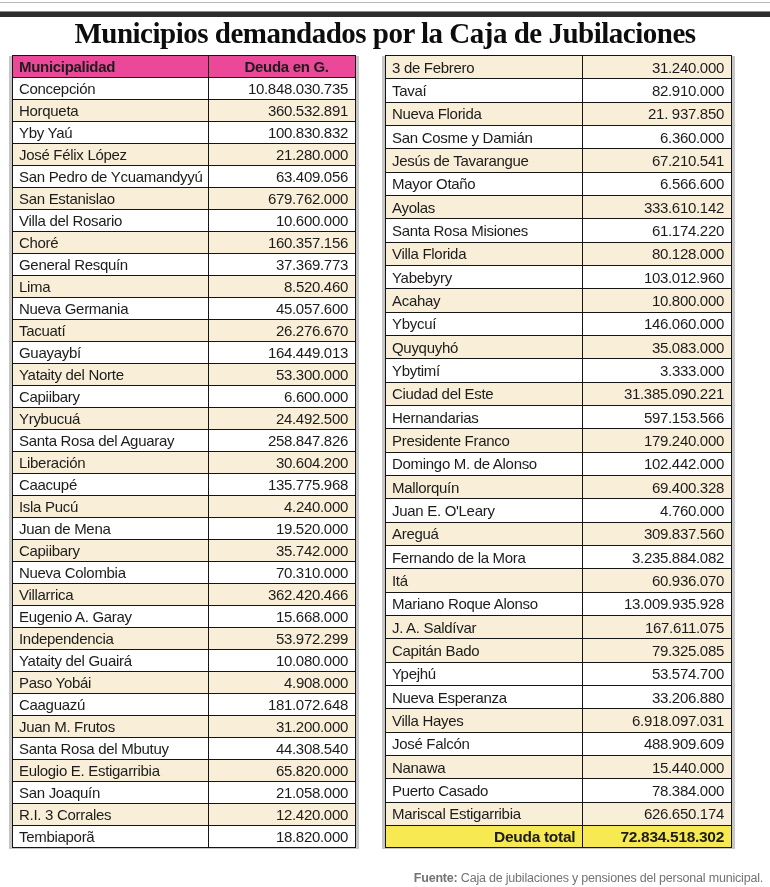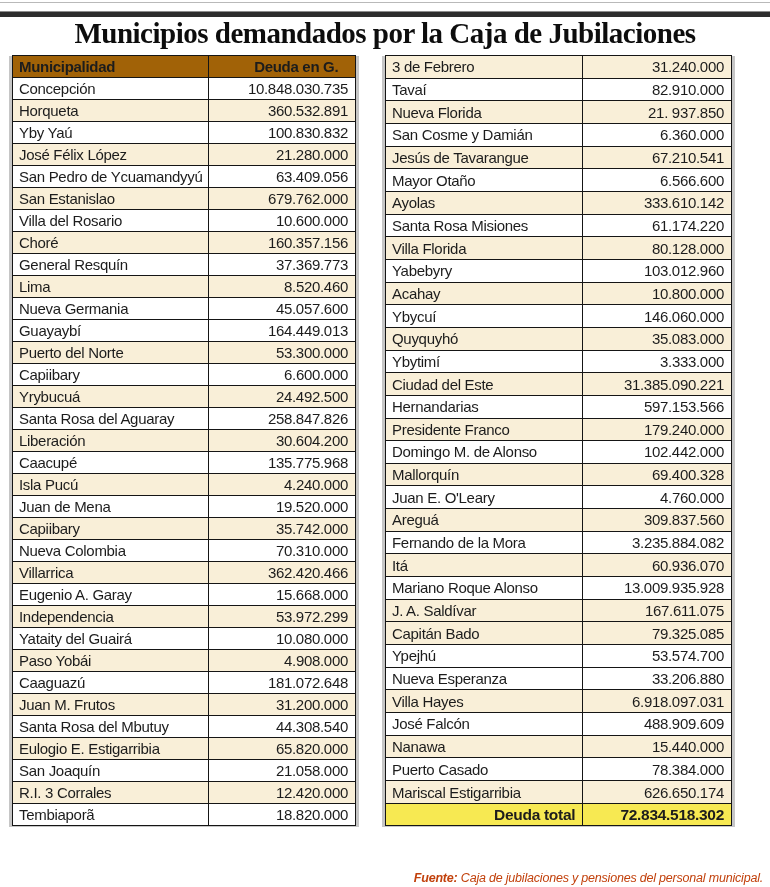--- a/index.html
+++ b/index.html
@@ -33,30 +33,30 @@
   td,th{
     border:1.5px solid #151515;
     height:21px;
     font-size:15px;
     line-height:1;
     padding:0 7px 0 6px;
     white-space:nowrap;overflow:hidden;
     letter-spacing:-0.3px;
     vertical-align:middle;
   }
-  th{text-align:left;background:#a16207;font-size:15px;}
-  th.val-h{text-align:center;padding-left:36px;}
+  th{text-align:left;background:#ec4899;font-size:15px;}
+  th.val-h{text-align:left;padding-left:36px;}
   td.val{text-align:right;}
   tr.cream td{background:#f9efd8;}
   tr.white td{background:#ffffff;}
   tr.total td{background:#f7e952;font-weight:bold;font-size:15.5px;text-align:right;}
   .footer{
     position:absolute;top:871px;right:7px;
     font-size:12.5px;letter-spacing:-0.2px;
-    color:#c2410c;white-space:nowrap;font-style:italic;
+    color:#737373;white-space:nowrap;
   }
   .footer b{font-weight:bold;}
 </style>
 </head>
 <body>
 
 <div class="page">
 
   <div class="rule-thin"></div>
   <div class="rule-thick"></div>
@@ -114,26 +114,30 @@
             <td class="val">37.369.773</td>
           </tr>
           <tr class="cream">
             <td>Lima</td>
             <td class="val">8.520.460</td>
           </tr>
           <tr class="white">
             <td>Nueva Germania</td>
             <td class="val">45.057.600</td>
           </tr>
+          <tr class="cream">
+            <td>Tacuatí</td>
+            <td class="val">26.276.670</td>
+          </tr>
           <tr class="white">
             <td>Guayaybí</td>
             <td class="val">164.449.013</td>
           </tr>
           <tr class="cream">
-            <td>Puerto del Norte</td>
+            <td>Yataity del Norte</td>
             <td class="val">53.300.000</td>
           </tr>
           <tr class="white">
             <td>Capiibary</td>
             <td class="val">6.600.000</td>
           </tr>
           <tr class="cream">
             <td>Yrybucuá</td>
             <td class="val">24.492.500</td>
           </tr>

